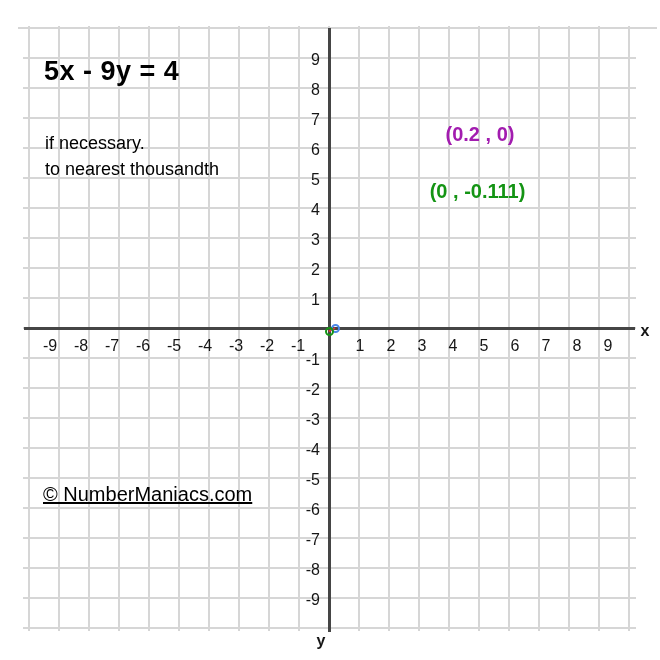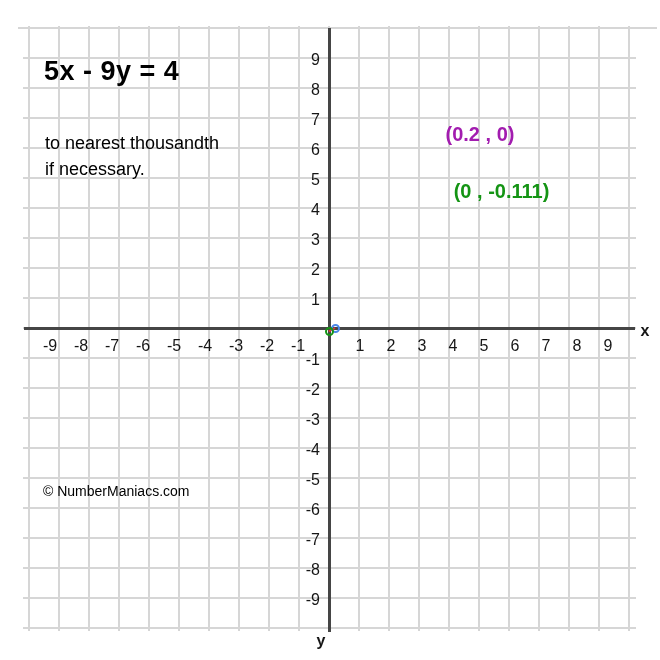--- a/index.html
+++ b/index.html
@@ -19,24 +19,24 @@
   .tick{position:absolute;font-size:16px;color:#161616;line-height:18px;}
   .tick.x{width:30px;text-align:center;top:337px;}
   .tick.y{width:60px;text-align:right;left:260px;height:18px;}
   
   .axis-label{position:absolute;font-size:16px;font-weight:700;color:#161616;width:14px;text-align:center;line-height:17px;}
   #x-axis-label{left:638px;top:322px;}
   #y-axis-label{left:314px;top:632px;}
   
   #equation-title{position:absolute;left:44px;top:56px;font-size:27px;font-weight:700;letter-spacing:0.5px;}
   #rounding-note{position:absolute;left:45px;top:130px;font-size:18px;line-height:26px;}
-  #copyright{position:absolute;left:43px;top:483px;font-size:14px;}
+  #copyright{position:absolute;left:43px;top:483px;font-size:20px;text-decoration:underline;}
   .pt-label{position:absolute;font-size:20px;font-weight:700;text-align:center;}
   #x-intercept-label{left:425px;top:123px;width:110px;}
-  #y-intercept-label{left:421px;top:180px;width:113px;margin-left:24px;}
+  #y-intercept-label{left:421px;top:180px;width:113px;}
   
   .ring{position:absolute;width:9px;height:9px;border:2px solid #000;border-radius:50%;box-sizing:border-box;background:transparent;}
   .segment{position:absolute;height:2px;}
 </style>
 </head>
 <body>
 
 <div id="stage">
   <div id="grid">
       <div class="gl v" style="left: 28px; background: rgb(214, 214, 214);"></div>
@@ -126,22 +126,22 @@
       <div class="tick y" style="top: 81px;">8</div>
       <div class="tick y" style="top: 51px;">9</div>
     </div>
 
   <div id="x-axis-label" class="axis-label">x</div>
   <div id="y-axis-label" class="axis-label">y</div>
 
   <div id="equation-title">5x - 9y = 4</div>
 
   <div id="rounding-note">
+    <div>if necessary.</div>
     <div>to nearest thousandth</div>
-    <div>if necessary.</div>
   </div>
 
   <div id="x-intercept-label" class="pt-label" style="color: #a21caf;">(0.2 , 0)</div>
   <div id="y-intercept-label" class="pt-label" style="color: rgb(20, 148, 20);">(0 , -0.111)</div>
 
   <div id="points">
       <div class="segment" style="left: 335px; top: 327px; width: 6.86214px; transform-origin: 0px 50%; transform: rotate(2.63492rad); background: rgb(229, 51, 51);"></div>
       <div class="ring" style="left: 330.5px; top: 323.5px; border-color: rgb(74, 134, 232);"></div>
       <div class="ring" style="left: 324.5px; top: 326.83px; border-color: rgb(20, 148, 20);"></div>
     </div>

